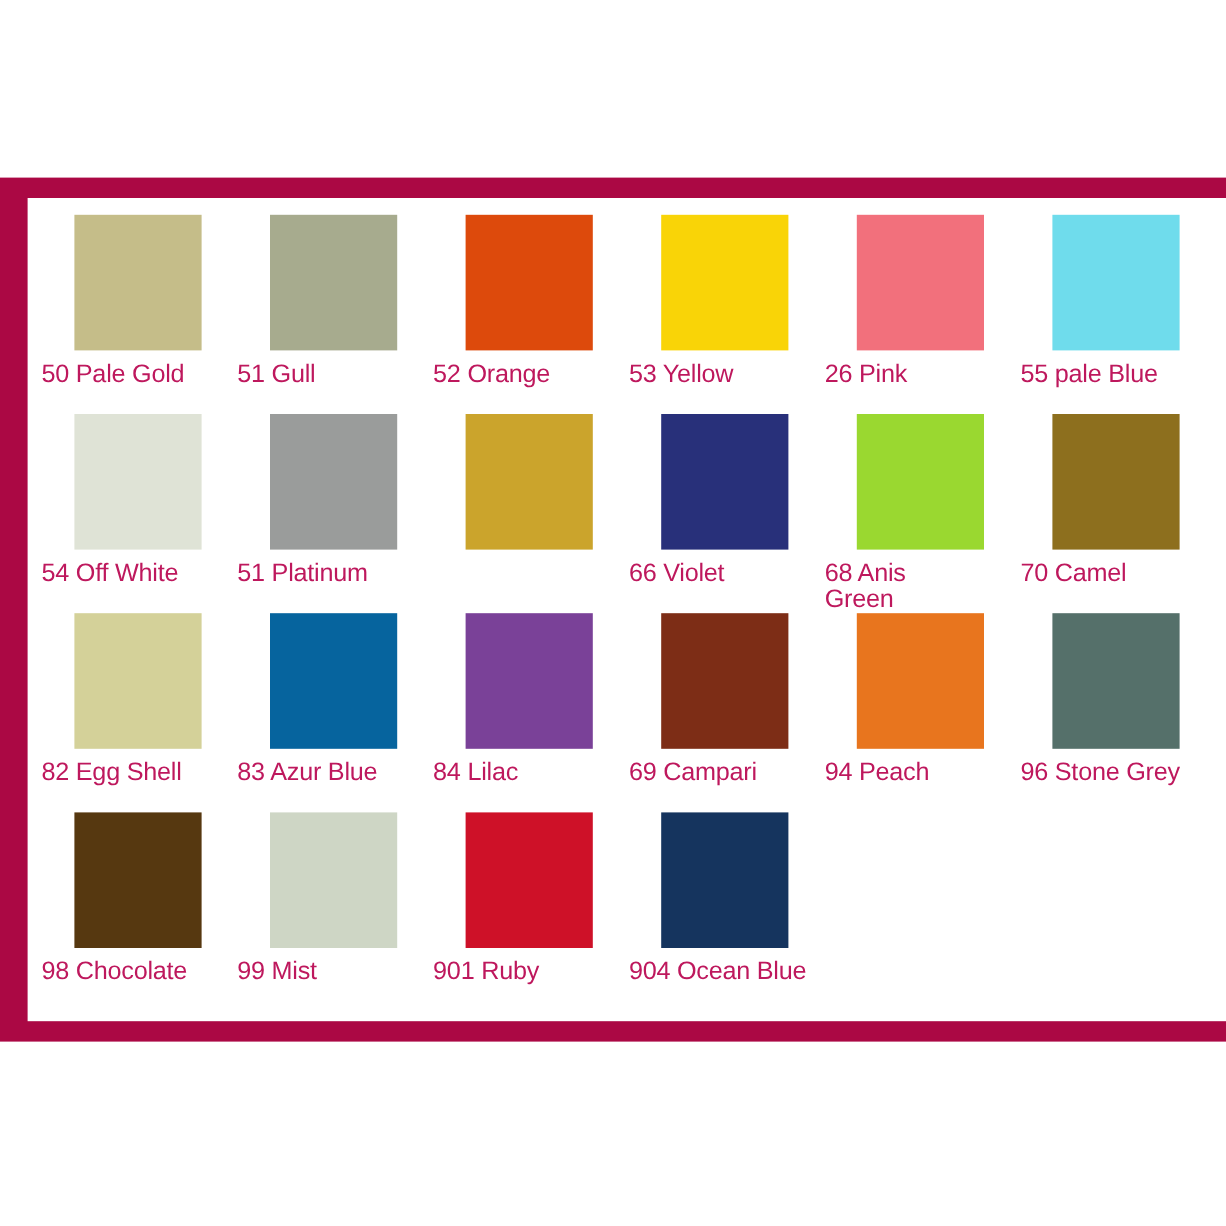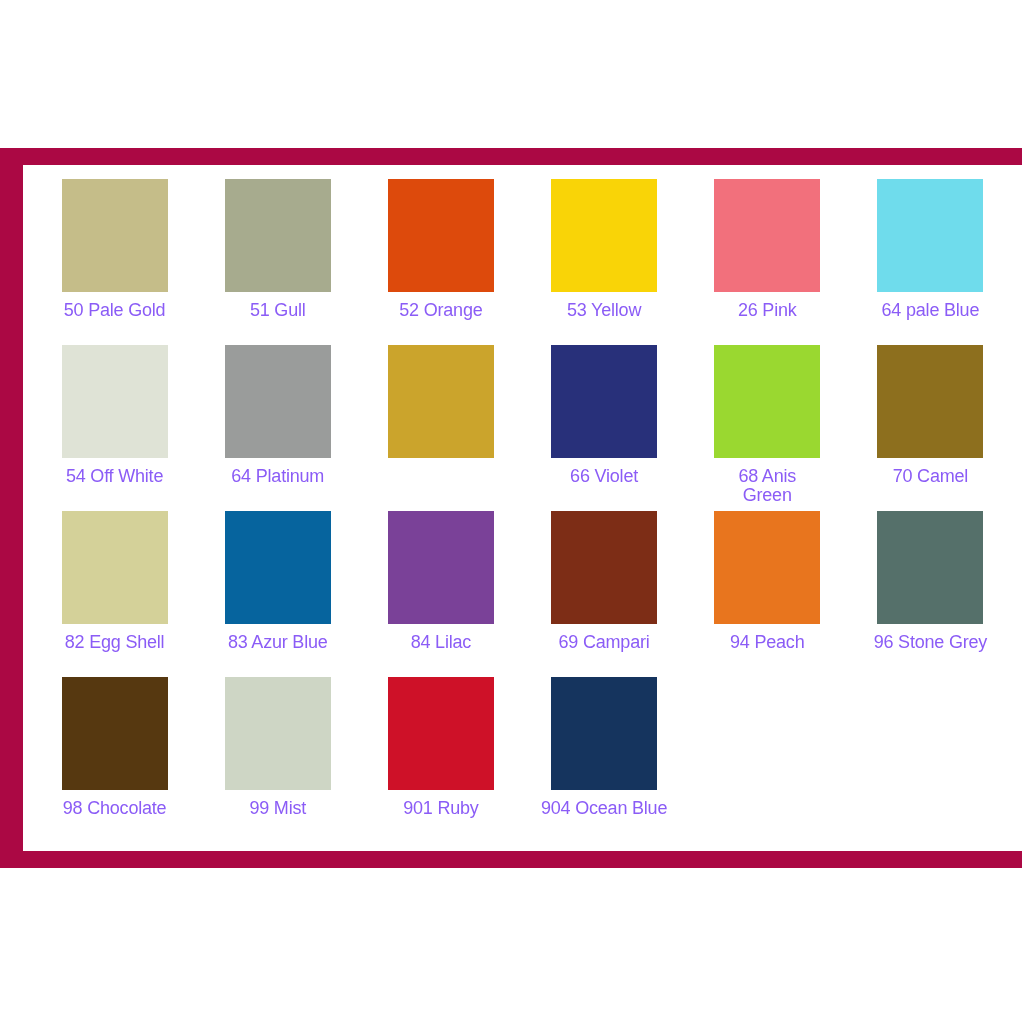--- a/index.html
+++ b/index.html
@@ -67,24 +67,24 @@
   }
 
   .swatch {
     width: 106px;
     height: 113px;
     flex: 0 0 auto;
   }
 
   .swatch-label {
     margin-top: 9px;
-    font-size: 18px;
+    font-size: 21px;
     line-height: 1.06;
-    color: #8b5cf6;
-    text-align: center;
+    color: #be185d;
+    text-align: left;
     letter-spacing: -0.2px;
     width: 160px;
     white-space: pre-line;
   }
 </style>
 </head>
 <body>
 
 <div id="page" style="background: rgb(255, 255, 255);">
   <div id="frame" style="background: rgb(171, 8, 68);">
@@ -105,29 +105,29 @@
           <div class="cell">
             <div class="swatch" style="background: rgb(249, 212, 7);"></div>
             <div class="swatch-label">53 Yellow</div>
           </div>
           <div class="cell">
             <div class="swatch" style="background: rgb(242, 112, 124);"></div>
             <div class="swatch-label">26 Pink</div>
           </div>
           <div class="cell">
             <div class="swatch" style="background: rgb(111, 220, 236);"></div>
-            <div class="swatch-label">64 pale Blue</div>
+            <div class="swatch-label">55 pale Blue</div>
           </div>
           <div class="cell">
             <div class="swatch" style="background: rgb(223, 227, 214);"></div>
             <div class="swatch-label">54 Off White</div>
           </div>
           <div class="cell">
             <div class="swatch" style="background: rgb(154, 156, 155);"></div>
-            <div class="swatch-label">64 Platinum</div>
+            <div class="swatch-label">51 Platinum</div>
           </div>
           <div class="cell">
             <div class="swatch" style="background: rgb(203, 164, 44);"></div>
           </div>
           <div class="cell">
             <div class="swatch" style="background: rgb(40, 48, 122);"></div>
             <div class="swatch-label">66 Violet</div>
           </div>
           <div class="cell">
             <div class="swatch" style="background: rgb(154, 216, 48);"></div>

